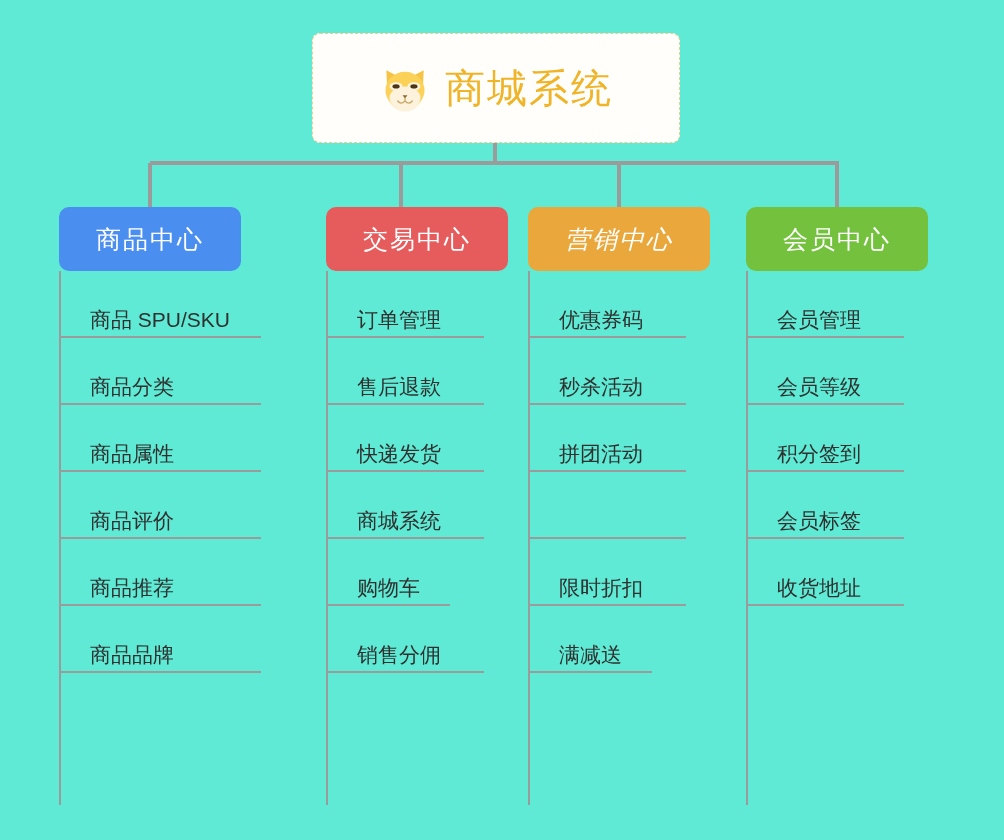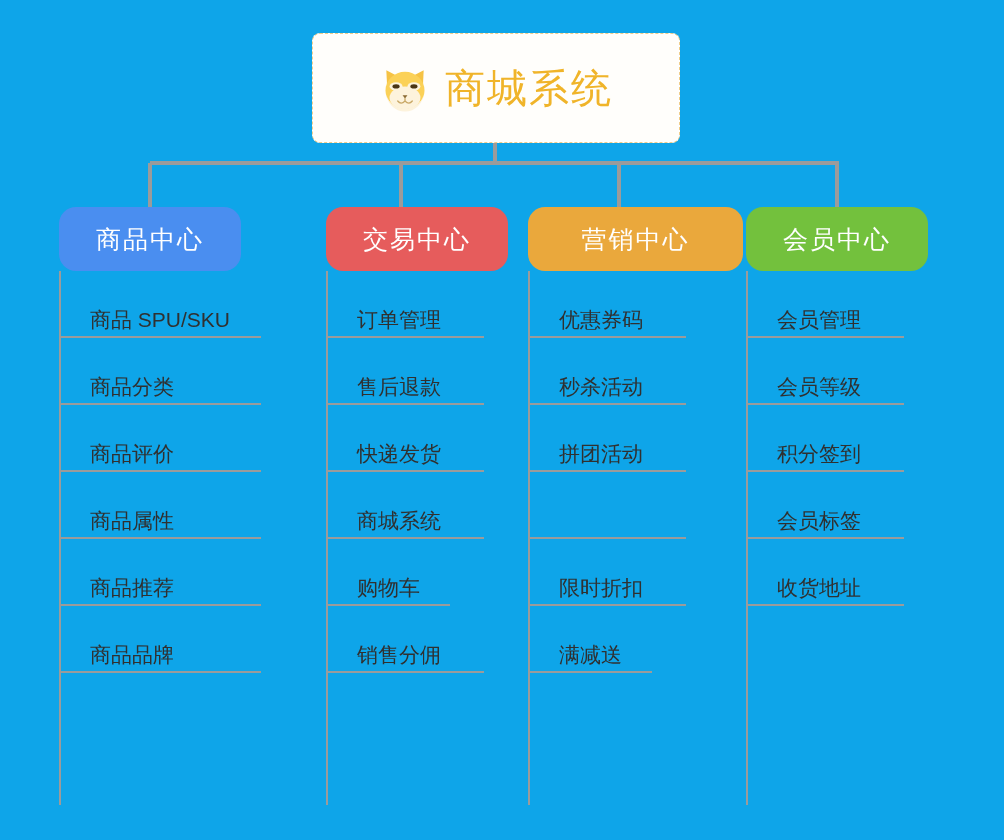--- a/index.html
+++ b/index.html
@@ -6,21 +6,21 @@
   html, body {
     margin: 0; padding: 0;
     width: 1004px; height: 840px;
     background: #f7f7f7;
     font-family: "Liberation Sans", "DejaVu Sans", sans-serif;
     overflow: hidden;
   }
   #canvas {
     position: relative;
     width: 1004px; height: 840px;
-    background: #0ea5e9;
+    background: #5eead4;
   }
 
   
   .root-node {
     position: absolute;
     left: 312px; top: 33px;
     width: 368px; height: 110px;
     background: #fffefb;
     border: 1px dashed #f0cd8a;
     border-radius: 8px;
@@ -50,21 +50,21 @@
     pointer-events: none;
   }
 
   
   .column {
     position: absolute;
     top: 207px;
   }
   .cat-box {
     height: 64px;
-    border-radius: 17px;
+    border-radius: 10px;
     display: flex;
     align-items: center;
     justify-content: center;
     color: #ffffff;
     font-size: 25px;
     letter-spacing: 2px;
     white-space: nowrap;
   }
   .leaf-list {
     position: relative;
@@ -146,25 +146,25 @@
           <div class="spine" style="height: 534px;"></div>
           <div class="leaf-item">
             <span class="leaf-label">商品 SPU/SKU</span>
             <div class="leaf-rule" style="width: 202px;"></div>
           </div>
           <div class="leaf-item">
             <span class="leaf-label">商品分类</span>
             <div class="leaf-rule" style="width: 202px;"></div>
           </div>
           <div class="leaf-item">
+            <span class="leaf-label">商品属性</span>
+            <div class="leaf-rule" style="width: 202px;"></div>
+          </div>
+          <div class="leaf-item">
             <span class="leaf-label">商品评价</span>
-            <div class="leaf-rule" style="width: 202px;"></div>
-          </div>
-          <div class="leaf-item">
-            <span class="leaf-label">商品属性</span>
             <div class="leaf-rule" style="width: 202px;"></div>
           </div>
           <div class="leaf-item">
             <span class="leaf-label">商品推荐</span>
             <div class="leaf-rule" style="width: 202px;"></div>
           </div>
           <div class="leaf-item">
             <span class="leaf-label">商品品牌</span>
             <div class="leaf-rule" style="width: 202px;"></div>
           </div>
@@ -194,21 +194,21 @@
             <span class="leaf-label">购物车</span>
             <div class="leaf-rule" style="width: 124px;"></div>
           </div>
           <div class="leaf-item">
             <span class="leaf-label">销售分佣</span>
             <div class="leaf-rule" style="width: 158px;"></div>
           </div>
         </div>
       </div>
       <div class="column" style="left: 528px; width: 182px;">
-        <div class="cat-box" style="background: rgb(234, 168, 60); width: 215px;">营销中心</div>
+        <div class="cat-box" style="background: rgb(234, 168, 60); width: 182px; font-style: italic;">营销中心</div>
         <div class="leaf-list">
           <div class="spine" style="height: 534px;"></div>
           <div class="leaf-item">
             <span class="leaf-label">优惠券码</span>
             <div class="leaf-rule" style="width: 158px;"></div>
           </div>
           <div class="leaf-item">
             <span class="leaf-label">秒杀活动</span>
             <div class="leaf-rule" style="width: 158px;"></div>
           </div>

